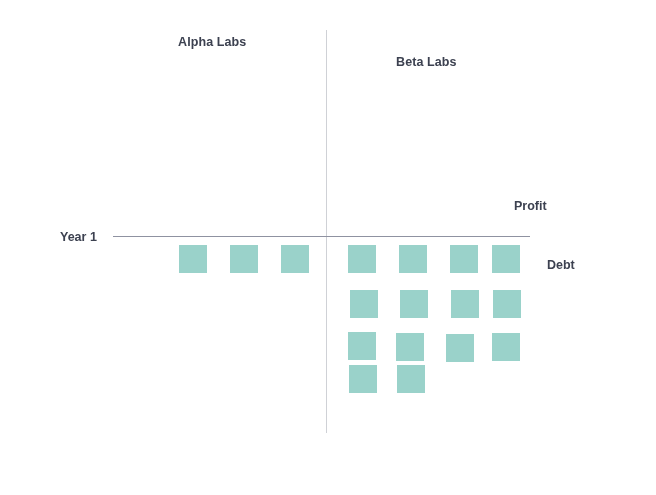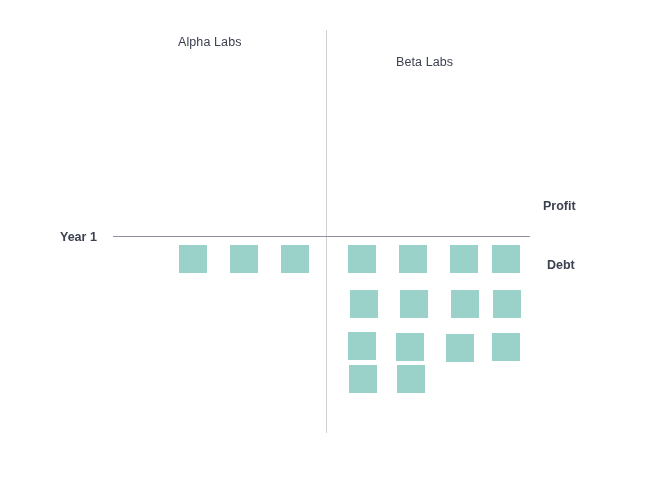--- a/index.html
+++ b/index.html
@@ -35,37 +35,37 @@
     top: 30px;
     width: 1px;
     height: 403px;
     background: #cfd1d6;
   }
 
   
   .col-header {
     position: absolute;
     font-size: 12.5px;
-    font-weight: normal;
+    font-weight: bold;
     color: #3c4150;
     letter-spacing: 0.1px;
     white-space: nowrap;
   }
   .col-header.alpha { left: 178px; top: 35px; }
   .col-header.beta  { left: 396px; top: 35px; margin-top: 20px; }
 
   .axis-label {
     position: absolute;
     font-size: 12.5px;
     font-weight: bold;
     color: #3c4150;
     white-space: nowrap;
   }
   .axis-label.year   { left: 60px;  top: 230px; }
-  .axis-label.profit { left: 543px; top: 199px; }
+  .axis-label.profit { left: 514px; top: 199px; }
   .axis-label.debt   { left: 547px; top: 258px; text-align: right; }
 
   
   .pictogram-layer {
     position: absolute;
     left: 0; top: 0;
     width: 100%; height: 100%;
   }
   .unit-cell {
     position: absolute;

